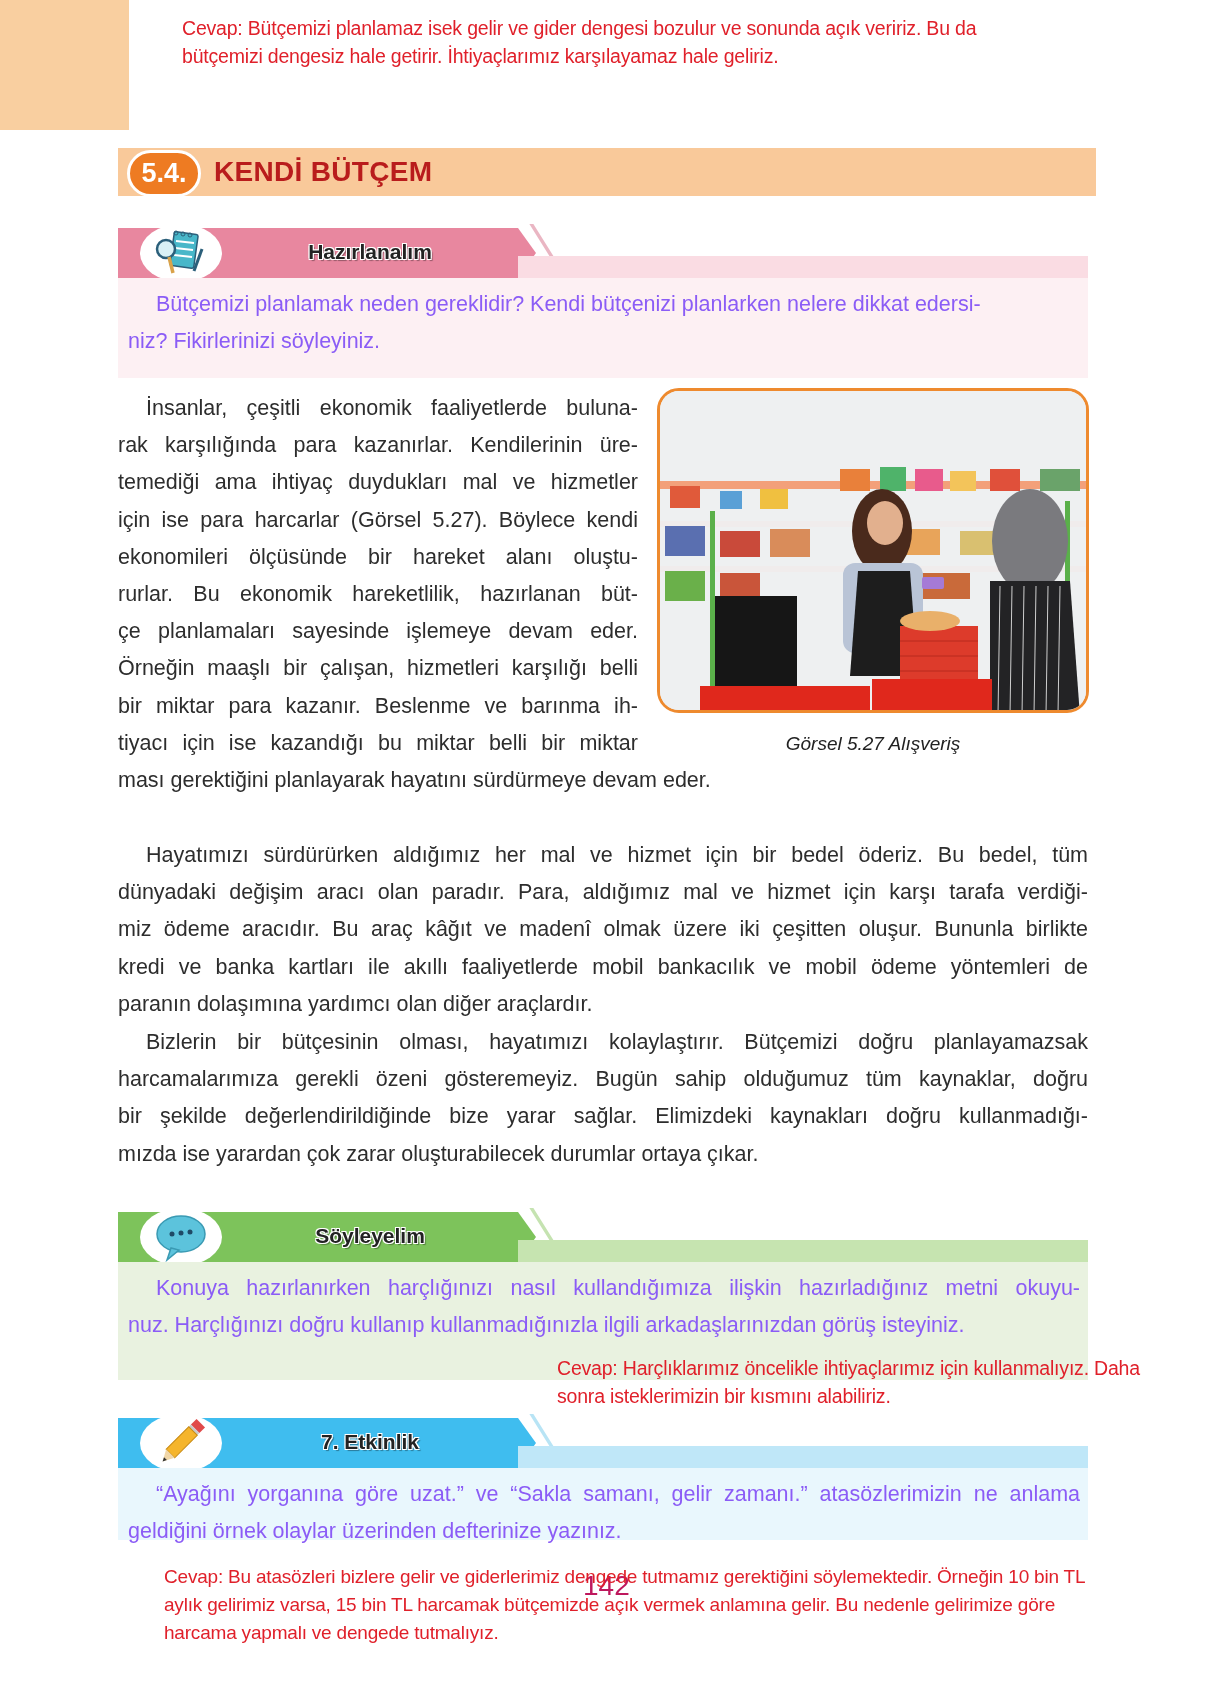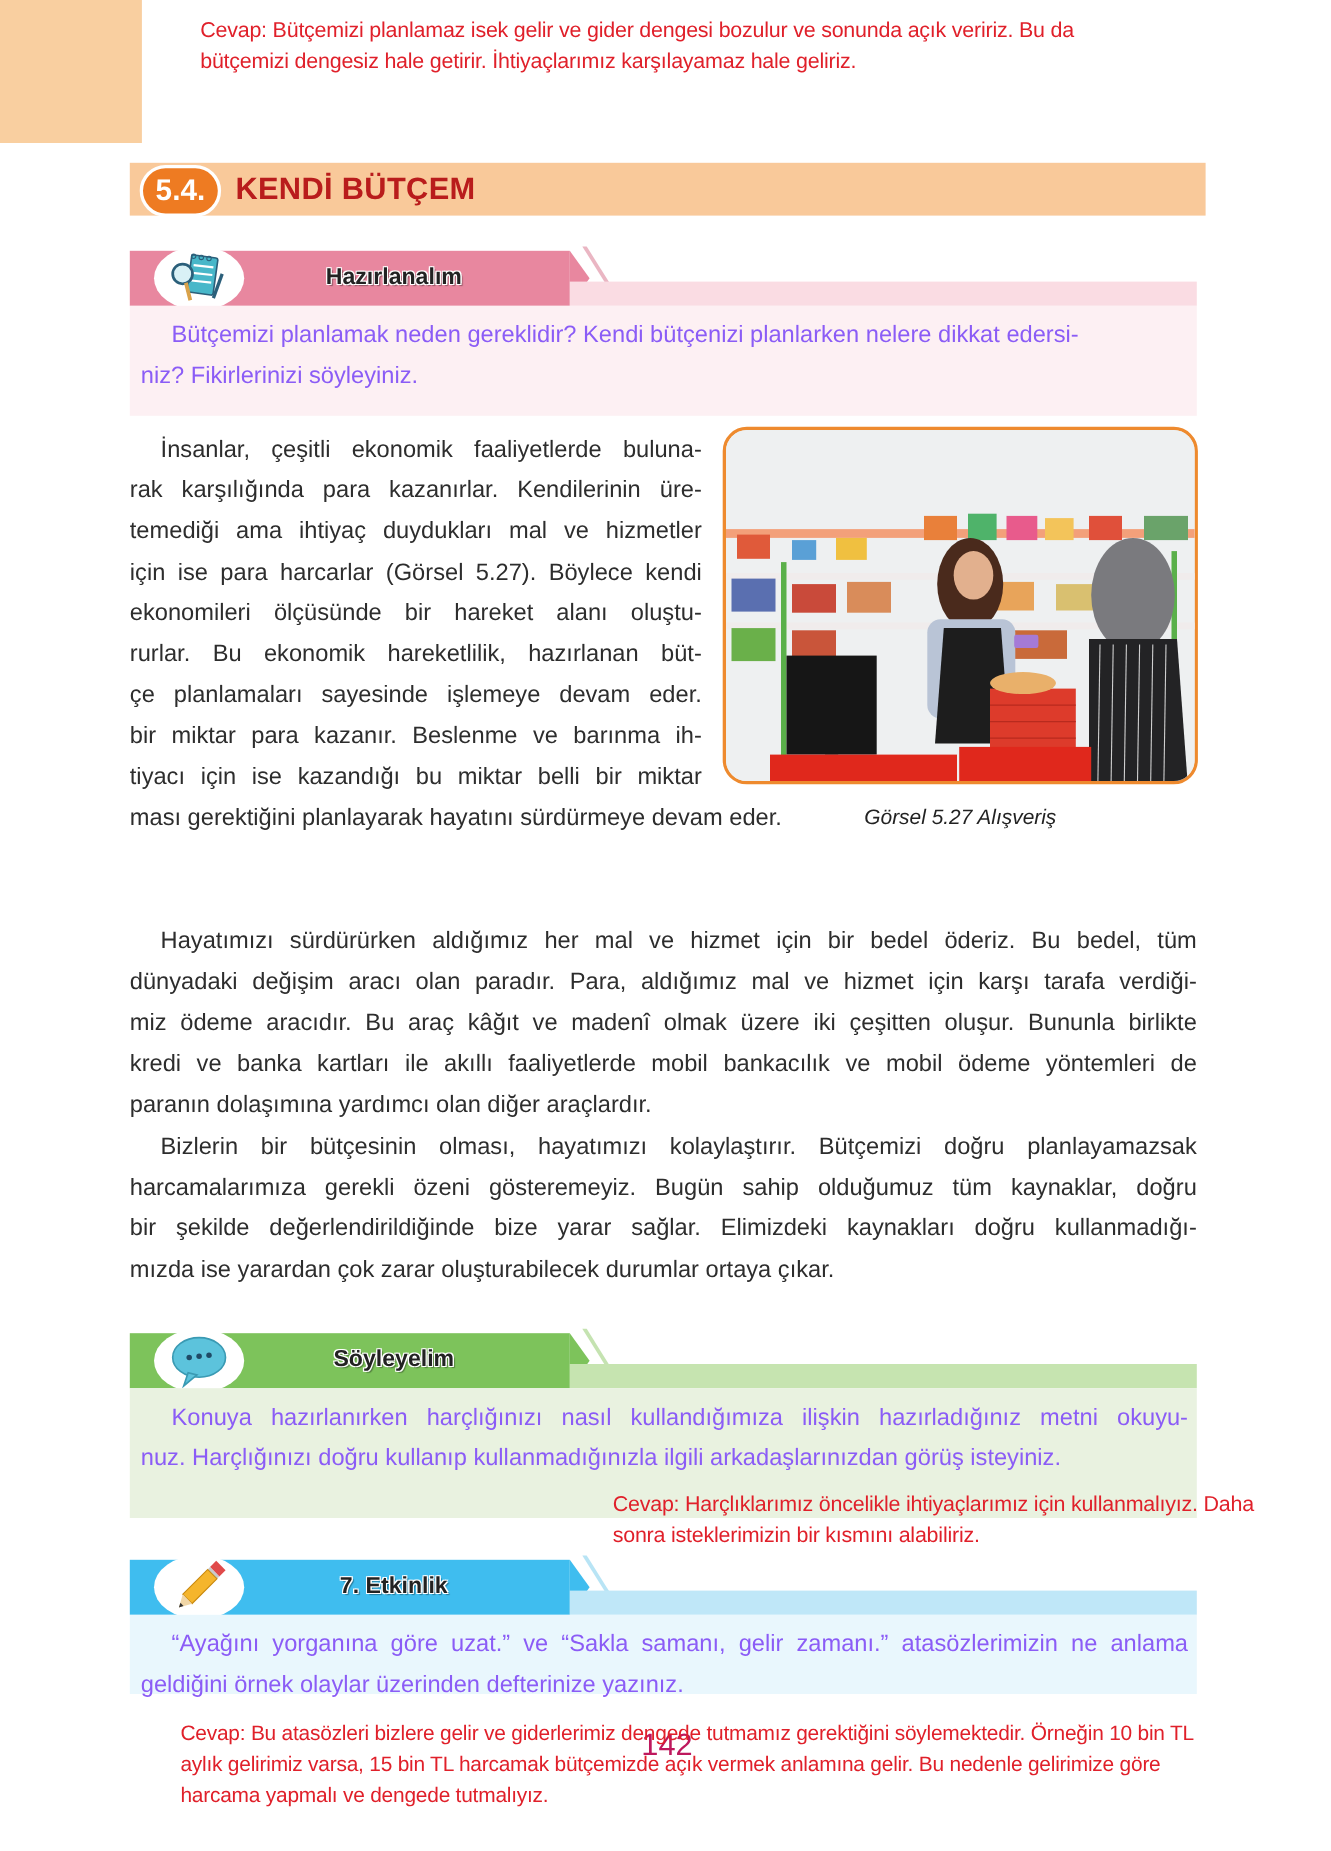--- a/index.html
+++ b/index.html
@@ -12,21 +12,21 @@
 
   .section-header { position: absolute; left: 118px; top: 148px; width: 978px; height: 48px; background: #f9c99a; }
   .section-num { position: absolute; left: 9px; top: 2px; width: 74px; height: 47px; border-radius: 24px; background: #ee7b22; border: 3px solid #fff; color: #fff; font-weight: bold; font-size: 27px; text-align: center; line-height: 41px; }
   .section-title { position: absolute; left: 96px; top: 6px; font-weight: bold; color: #b91c1c; font-size: 28px; line-height: 36px; letter-spacing: 0.3px; }
 
   .callout { position: absolute; left: 118px; width: 970px; }
   .callout .band-light { position: absolute; left: 400px; right: 0; height: 22px; }
   .callout .band-main { position: absolute; left: 0; top: 0; height: 50px; width: 400px; }
   .callout .arrow { position: absolute; top: 0; width: 0; height: 0; border-top: 25px solid transparent; border-bottom: 25px solid transparent; border-left: 18px solid; }
   .callout .chev { position: absolute; top: -4px; width: 4px; height: 34px; transform: skewX(32deg); }
-  .callout .title { position: absolute; top: 12px; left: 0; width: 380px; text-align: center; padding-left: 100px; font-weight: bold; font-size: 21px; color: #222; text-shadow: -1px -1px 0 #fff, 1px -1px 0 #fff, -1px 1px 0 #fff, 1px 1px 0 #fff, 2px 2px 1px rgba(0,0,0,0.35); }
+  .callout .title { position: absolute; top: 12px; left: 12px; width: 380px; text-align: center; padding-left: 100px; font-weight: bold; font-size: 21px; color: #222; text-shadow: -1px -1px 0 #fff, 1px -1px 0 #fff, -1px 1px 0 #fff, 1px 1px 0 #fff, 2px 2px 1px rgba(0,0,0,0.35); }
   .callout .icon-circle { position: absolute; left: 22px; top: -4px; width: 82px; height: 58px; border-radius: 50%; background: #fff; display: flex; align-items: center; justify-content: center; }
   .callout .body { position: absolute; left: 0; top: 50px; right: 0; }
   .callout .body p { font-size: 21.5px; line-height: 37px; padding: 8px 8px 0 10px; color: #8b5cf6; text-align: justify; }
 
   .main-text { position: absolute; font-size: 21.5px; line-height: 37.2px; color: #2d2d2d; }
 
   .figure { position: absolute; left: 657px; top: 388px; width: 432px; height: 325px; border: 3px solid #ee8a2e; border-radius: 22px; overflow: hidden; background: #e9eef0; }
   .caption { position: absolute; left: 657px; top: 733px; width: 432px; text-align: center; font-style: italic; font-size: 19px; color: #222; }
 
   .page-num { position: absolute; left: 583px; top: 1570px; font-size: 28px; color: #be185d; }
@@ -75,20 +75,21 @@
 </div>
 
 <div class="main-text" style="left:118px; top:390px; width:520px;">
   <div style="text-indent:28px; text-align:justify; text-align-last:justify;">İnsanlar, çeşitli ekonomik faaliyetlerde buluna-</div>
   <div style="text-align:justify; text-align-last:justify;">rak karşılığında para kazanırlar. Kendilerinin üre-</div>
   <div style="text-align:justify; text-align-last:justify;">temediği ama ihtiyaç duydukları mal ve hizmetler</div>
   <div style="text-align:justify; text-align-last:justify;">için ise para harcarlar (Görsel 5.27). Böylece kendi</div>
   <div style="text-align:justify; text-align-last:justify;">ekonomileri ölçüsünde bir hareket alanı oluştu-</div>
   <div style="text-align:justify; text-align-last:justify;">rurlar. Bu ekonomik hareketlilik, hazırlanan büt-</div>
   <div style="text-align:justify; text-align-last:justify;">çe planlamaları sayesinde işlemeye devam eder.</div>
+  <div style="text-align:justify; text-align-last:justify;">Örneğin maaşlı bir çalışan, hizmetleri karşılığı belli</div>
   <div style="text-align:justify; text-align-last:justify;">bir miktar para kazanır. Beslenme ve barınma ih-</div>
   <div style="text-align:justify; text-align-last:justify;">tiyacı için ise kazandığı bu miktar belli bir miktar</div>
   <div style="white-space:nowrap;">ması gerektiğini planlayarak hayatını sürdürmeye devam eder.</div>
 </div>
 
 <div class="figure">
   <svg width="432" height="325" viewBox="0 0 432 325" preserveAspectRatio="none">
     <rect width="432" height="325" fill="#eef0f1"></rect>
 
     <rect x="0" y="90" width="432" height="8" fill="#f3a07a"></rect>

